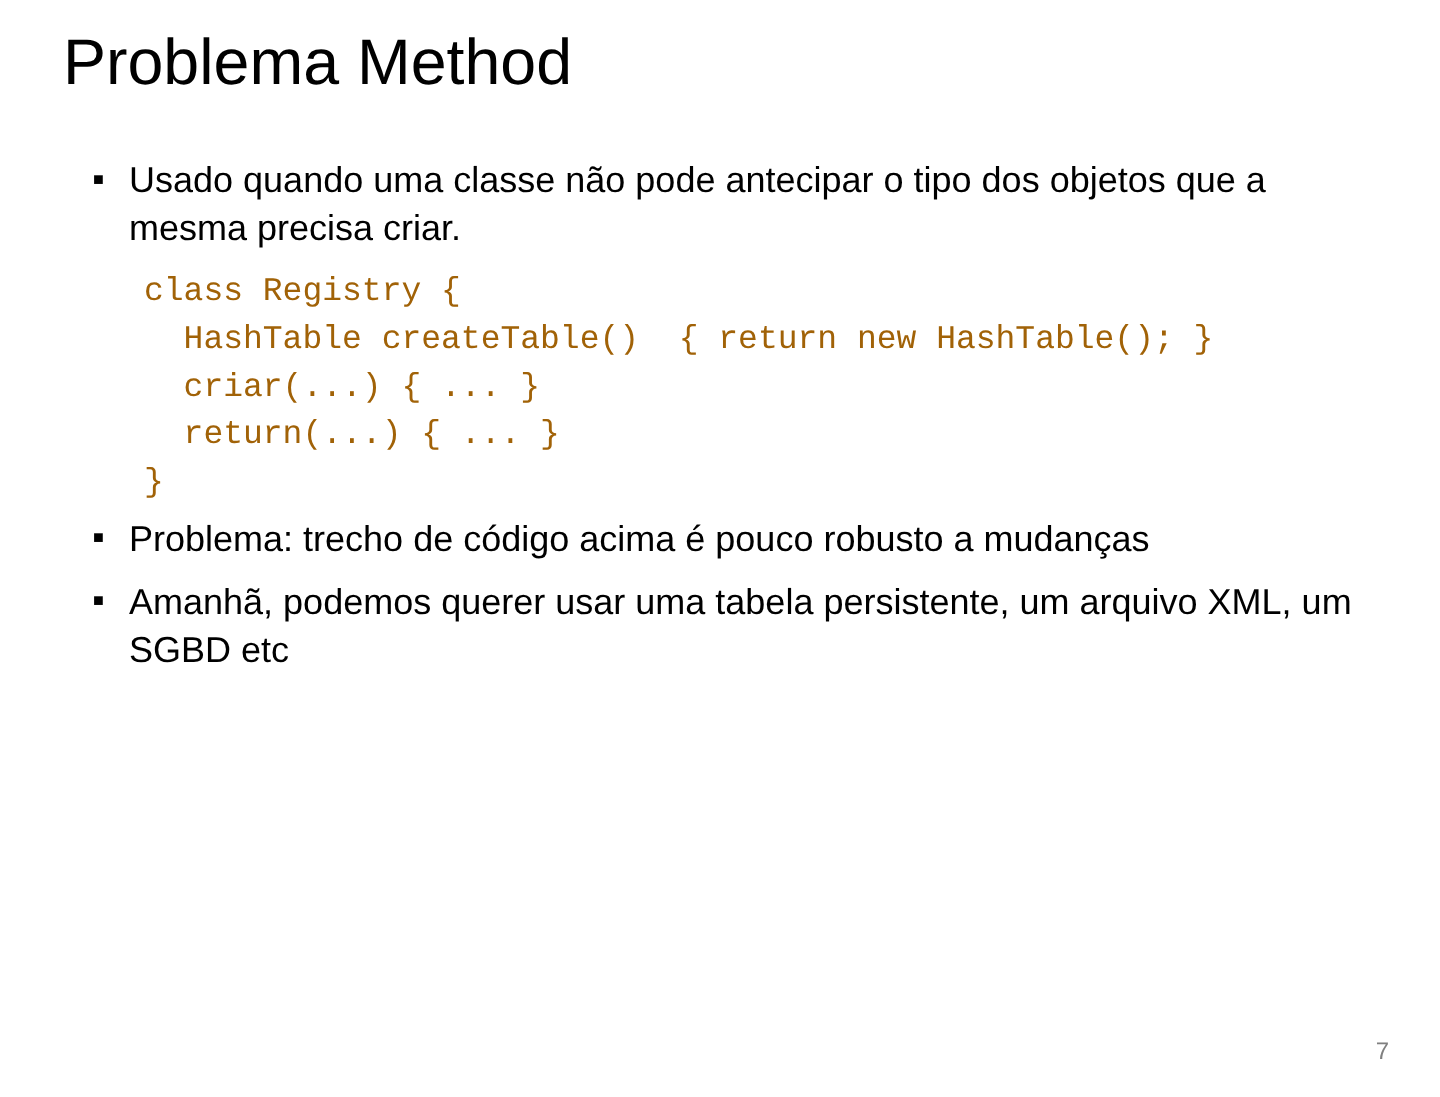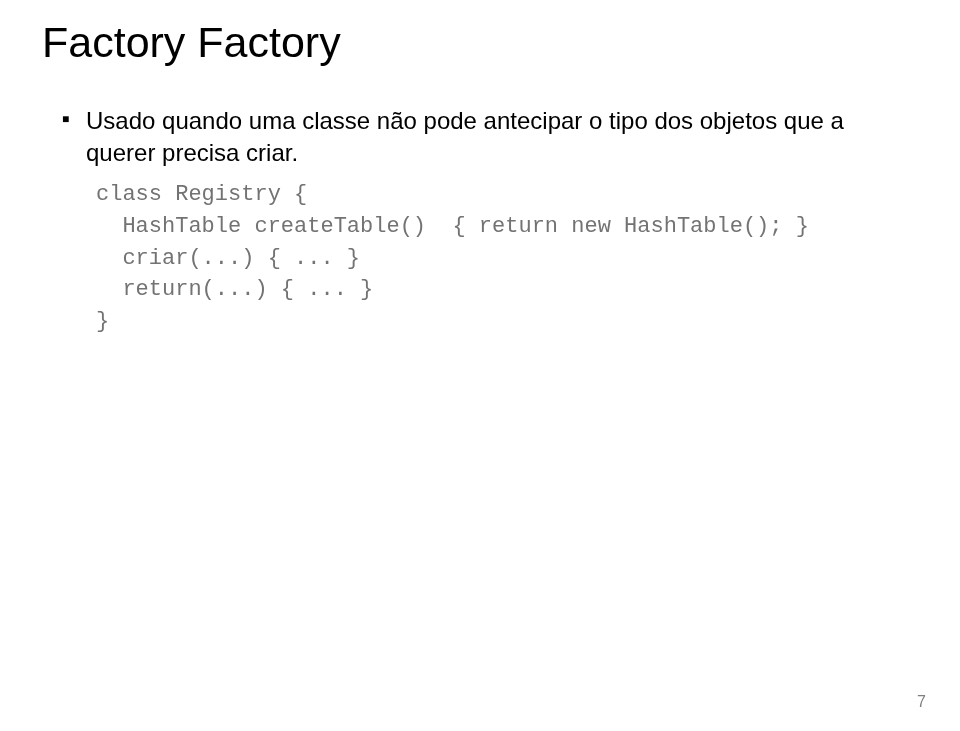--- a/index.html
+++ b/index.html
@@ -47,48 +47,50 @@
     .blue-text {
       color: #0070c0;
     }
     .code-block {
       font-family: "Courier New", Courier, monospace;
       font-size: 22px;
       line-height: 1.45;
       padding-left: 44px;
       margin-top: 2px;
       margin-bottom: 6px;
-      color: #737373;
+      color: #a16207;
     }
     .code-line {
       white-space: pre;
     }
     .page-number {
       position: absolute;
       bottom: 20px;
       right: 34px;
       font-size: 16px;
       color: #808080;
     }
   </style>
 </head>
 <body>
 
-<h1 class="title">Factory Factory</h1>
+<h1 class="title">Problema Method</h1>
 
 <div class="content">
   <ul class="main">
-    <li>Usado quando uma classe não pode antecipar o tipo dos objetos que a querer precisa criar.</li>
+    <li>Usado quando uma classe não pode antecipar o tipo dos objetos que a mesma precisa criar.</li>
   </ul>
 
   <div class="code-block">
     <div class="code-line">class Registry {</div>
     <div class="code-line">  HashTable createTable()  { return new HashTable(); }</div>
     <div class="code-line">  criar(...) { ... }</div>
     <div class="code-line">  return(...) { ... }</div>
     <div class="code-line">}</div>
   </div>
 
   <ul class="main">
+    <li>Problema: trecho de código acima é pouco robusto  a mudanças</li>
+    <li>Amanhã, podemos querer usar uma tabela persistente, um arquivo XML, um SGBD etc</li>
   </ul>
 </div>
 
 <div class="page-number">7</div>
 
 </body></html>

